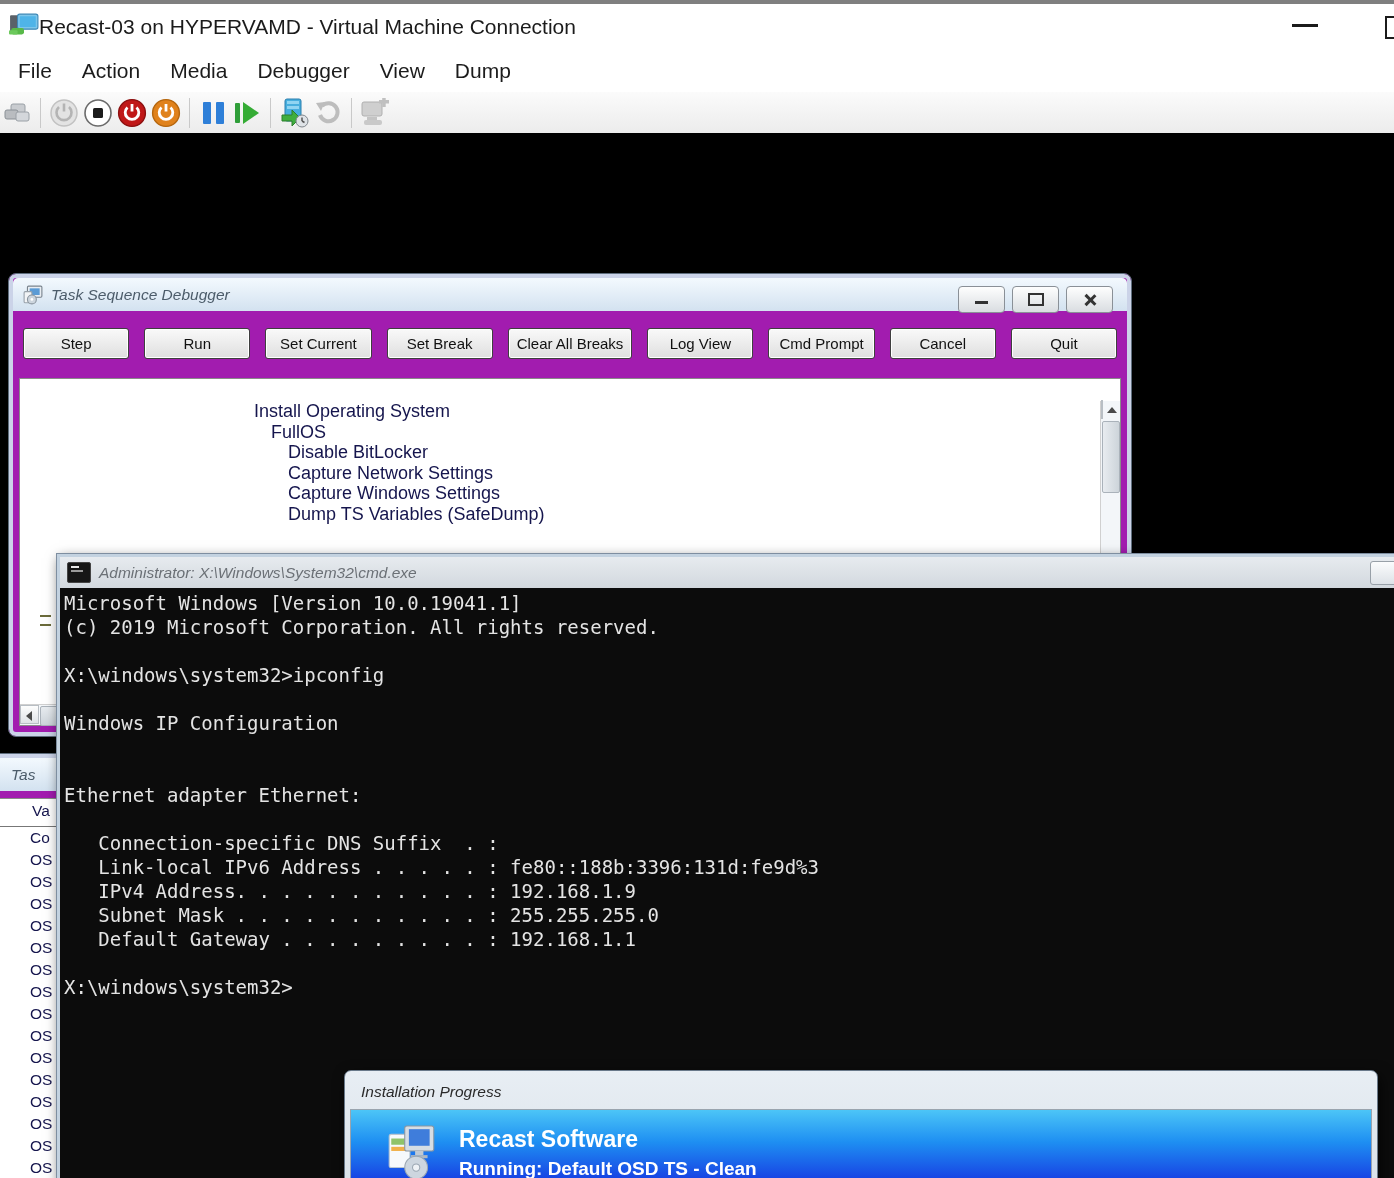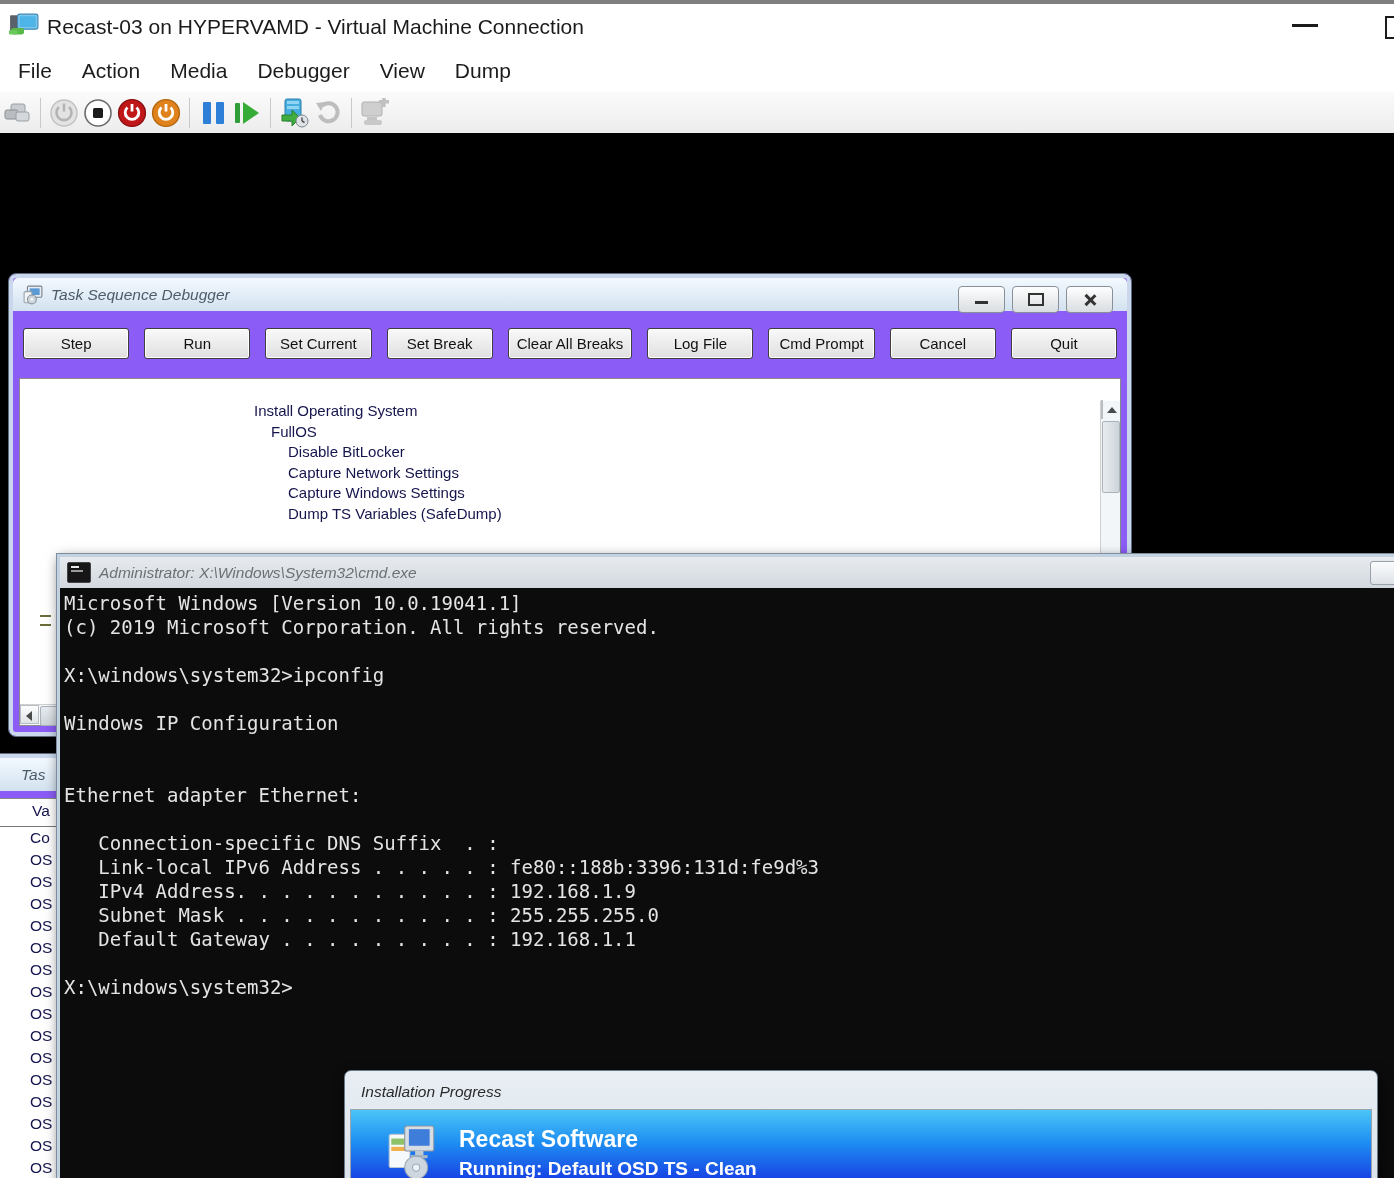--- a/index.html
+++ b/index.html
@@ -2,41 +2,41 @@
 <html><head>
 <meta charset="utf-8">
 <style>
   html,body{margin:0;padding:0;background:#2a2a2a;}
   #stage{position:relative;width:1394px;height:1178px;background:#fff;overflow:hidden;
          font-family:"Liberation Sans",sans-serif;-webkit-font-smoothing:antialiased;}
   
   #topframe{position:absolute;left:0;top:0;width:100%;height:4px;background:#7f7f7f;}
   #titlebar{position:absolute;left:0;top:4px;width:100%;height:46px;background:#ffffff;display:flex;align-items:center;}
   #titlebar .appicon{margin-left:9px;width:30px;height:28px;flex:0 0 auto;}
-  #titlebar .title{margin-left:8px;font-size:21px;color:#1b1b1b;white-space:nowrap;}
+  #titlebar .title{font-size:21px;color:#1b1b1b;white-space:nowrap;}
   .cap-min{position:absolute;top:24px;left:1292px;width:26px;height:3px;background:#1b1b1b;}
   .cap-max-partial{position:absolute;top:16px;left:1385px;width:22px;height:19px;border:2.5px solid #1b1b1b;background:#fff;}
   
   #menubar{position:absolute;left:0;top:50px;width:100%;height:42px;background:#fff;display:flex;align-items:center;}
   .menu-item{padding:0 15px;font-size:21px;color:#1c1c1c;cursor:default;}
   .menu-item:first-child{margin-left:3px;}
   
   #toolbar{position:absolute;left:0;top:92px;width:100%;height:41px;background:linear-gradient(#fbfbfb,#ececec);
            border-bottom:1px solid #bdbdbd;display:flex;align-items:center;}
   .tb-sep{width:1px;height:30px;background:#c9c9c9;margin:0 6px;}
   .tb-btn{width:34px;height:34px;display:flex;align-items:center;justify-content:center;}
   .pause-bars{display:flex;gap:5px;}
   .pause-bars i{display:block;width:8px;height:22px;background:#2e7fd8;border-radius:1px;}
   .reset-glyph{display:flex;align-items:center;gap:3px;}
   .reset-glyph .bar{width:5px;height:20px;background:#2f9e39;border-radius:1px;}
   .reset-glyph .tri{width:0;height:0;border-left:16px solid #35ac35;border-top:11px solid transparent;border-bottom:11px solid transparent;}
   
   #vmscreen{position:absolute;left:0;top:133px;width:100%;height:1045px;background:#000;}
   
-  .w7{position:absolute;border:1px solid #5f6e7d;border-radius:8px;background:#8b5cf6;
+  .w7{position:absolute;border:1px solid #5f6e7d;border-radius:8px;background:#a21caf;
       box-shadow:0 0 0 4px rgba(205,221,235,.95) inset, 2px 4px 10px rgba(0,0,0,.55);}
   .w7 .tbar{position:absolute;left:4px;top:4px;right:4px;height:33px;border-radius:5px 5px 0 0;
             background:linear-gradient(#f3f9fe,#d3e2f0);display:flex;align-items:center;}
   .w7 .tbar .ttl{font-style:italic;font-size:15.5px;color:#4c5c6a;margin-left:8px;white-space:nowrap;}
   
   #debugger{left:8px;top:140px;width:1122px;height:462px;z-index:2;}
   .capgroup{position:absolute;right:14px;top:8px;display:flex;gap:7px;}
   .capbtn{width:45px;height:25px;border:1px solid #8a9097;border-radius:4px;background:linear-gradient(#fefefe,#d9dde1);
           display:flex;align-items:center;justify-content:center;position:relative;}
   .g-min{width:13px;height:3px;background:#333;margin-top:6px;}
@@ -51,21 +51,21 @@
            box-shadow:inset 0 0 0 1px #fff;}
   #dbg-list{position:absolute;left:10px;right:10px;top:104px;height:346px;background:#fff;border:1px solid #8a8a8a;}
   #dbg-header{position:relative;height:22px;border-bottom:1px solid #b0b0b0;font-size:15px;color:#1a1a1a;background:#fdfdfd;}
   #dbg-header .h{position:absolute;top:2px;}
   .h-current{left:14px;}
   .h-break{left:122px;}
   .h-step{left:234px;}
   .colsep{position:absolute;top:2px;width:1px;height:18px;background:#aeb4ba;}
   .cs1{left:111px;} .cs2{left:223px;}
   #dbg-rows{position:absolute;left:0;right:19px;top:22px;bottom:20px;overflow:hidden;}
-  .step{height:20.6px;font-size:15px;color:#15154d;white-space:nowrap;line-height:20.6px;}
+  .step{height:20.6px;font-size:18px;color:#15154d;white-space:nowrap;line-height:20.6px;}
   .step.ind0{padding-left:234px;} .step.ind1{padding-left:251px;} .step.ind2{padding-left:268px;}
   .cur-marker{position:absolute;left:20px;top:214px;width:11px;height:7px;
               border-top:2.5px solid #6b6b3a;border-bottom:2.5px solid #6b6b3a;}
   
   .vsb{position:absolute;right:0;top:22px;bottom:20px;width:19px;background:#f3f6f9;border-left:1px solid #d0d0d0;}
   .sb-btn{position:relative;width:19px;height:19px;background:linear-gradient(#fdfdfd,#dfe3e7);border:1px solid #b8bec4;box-sizing:border-box;}
   .tri-up{position:absolute;left:4.5px;top:6px;width:0;height:0;border-left:5px solid transparent;border-right:5px solid transparent;border-bottom:6px solid #4a4a4a;}
   .tri-left{position:absolute;left:5px;top:4.5px;width:0;height:0;border-top:5px solid transparent;border-bottom:5px solid transparent;border-right:6px solid #4a4a4a;}
   .vsb .thumb{position:absolute;left:1px;top:20px;width:16px;height:70px;background:linear-gradient(90deg,#e8ecf0,#cdd4da);border:1px solid #aab2ba;border-radius:2px;}
   .hsb{position:absolute;left:0;right:19px;bottom:0;height:20px;background:#f3f6f9;border-top:1px solid #d0d0d0;display:flex;}
@@ -233,21 +233,21 @@
               <span class="g-close"></span>
             </span>
         </span>
       </div>
       <div id="dbg-buttons">
         <button class="dbg-btn">Step</button>
         <button class="dbg-btn">Run</button>
         <button class="dbg-btn">Set Current</button>
         <button class="dbg-btn">Set Break</button>
         <button class="dbg-btn" style="flex:1.2 1 0;">Clear All Breaks</button>
-        <button class="dbg-btn">Log File</button>
+        <button class="dbg-btn">Log View</button>
         <button class="dbg-btn">Cmd Prompt</button>
         <button class="dbg-btn">Cancel</button>
         <button class="dbg-btn">Quit</button>
       </div>
       <div id="dbg-list">
         <div id="dbg-rows">
           <div class="step ind0">Install Operating System</div>
           <div class="step ind1">FullOS</div>
           <div class="step ind2">Disable BitLocker</div>
           <div class="step ind2">Capture Network Settings</div>
@@ -263,21 +263,21 @@
           <span class="sb-btn">
               <span class="tri-left"></span>
             </span>
           <span class="thumb"></span>
         </div>
       </div>
     </div>
 
     <div class="w7" id="varswin">
       <div class="tbar">
-        <span class="ttl" style="margin-left:30px;">Tas</span>
+        <span class="ttl" style="margin-left:20px;">Tas</span>
       </div>
       <div id="vars-content">
         <div id="vars-head">Va</div>
         <div class="vrow">Co</div>
         <div class="vrow">OS</div>
         <div class="vrow">OS</div>
         <div class="vrow">OS</div>
         <div class="vrow">OS</div>
         <div class="vrow">OS</div>
         <div class="vrow">OS</div>

